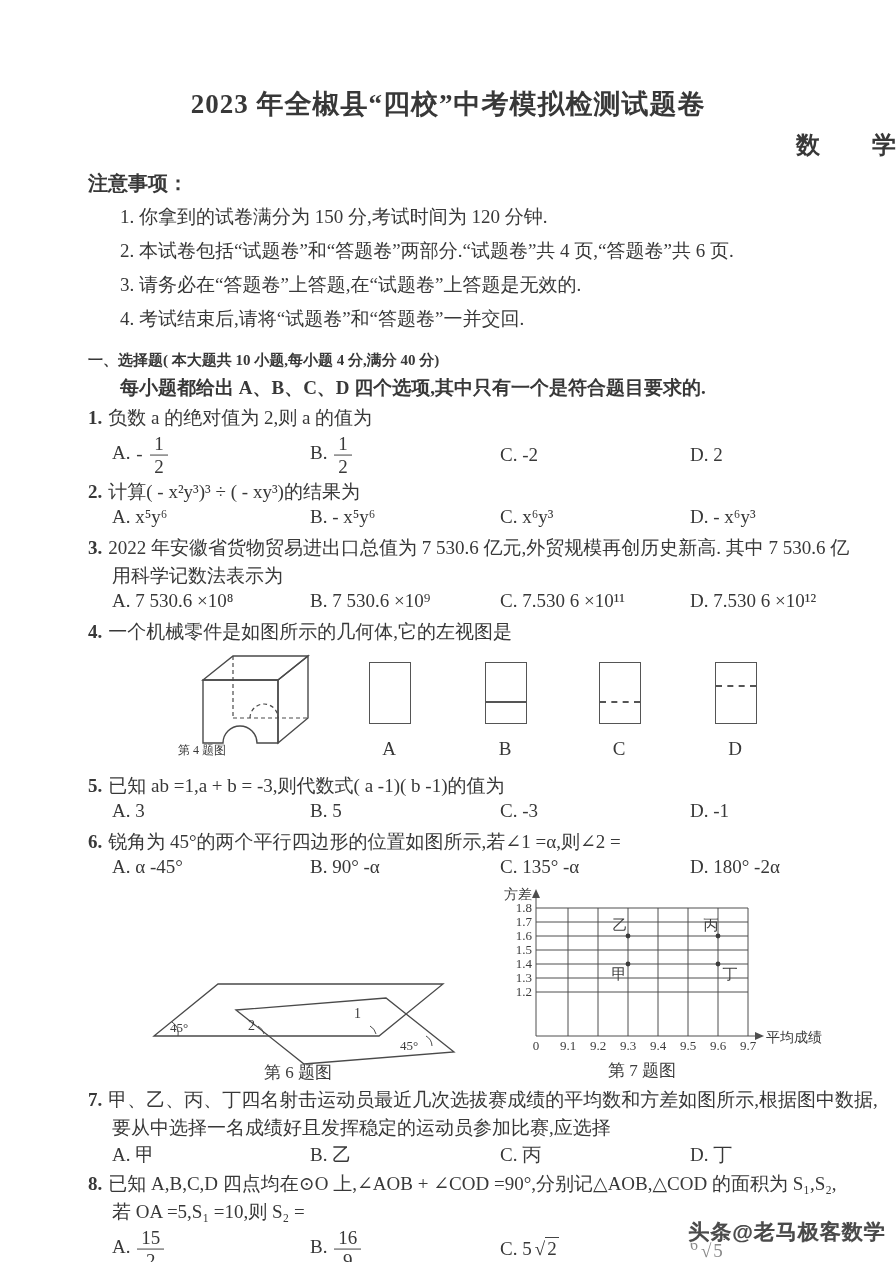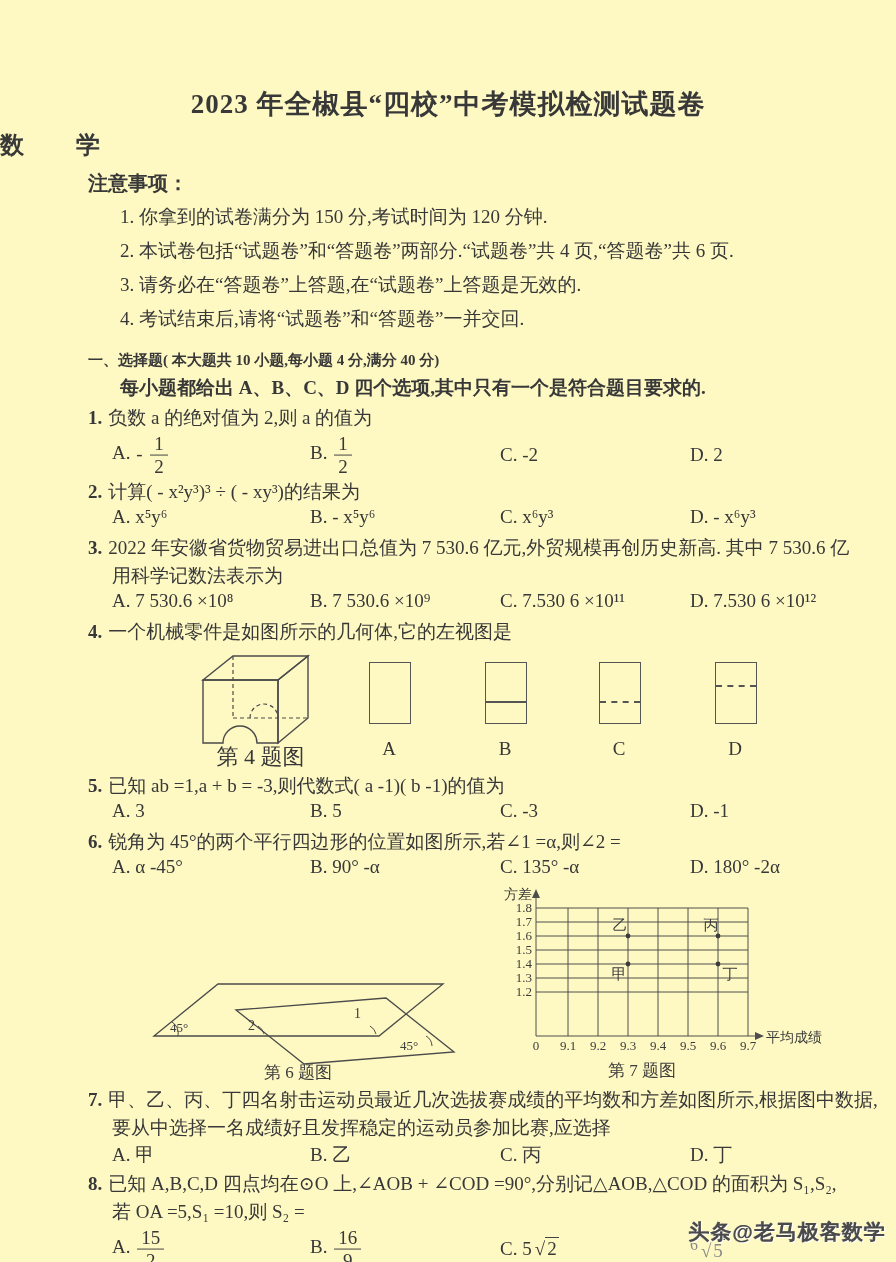--- a/index.html
+++ b/index.html
@@ -1,26 +1,26 @@
 <!DOCTYPE html>
 <html><head>
 <meta charset="utf-8">
 <style>
   html,body{margin:0;padding:0;background:#e8e8e8;}
   .page{
     position:relative;
     width:896px;height:1262px;
     margin:0 auto;
-    background:#fef9c3;
+    background:#ffffff;
     color:#383838;
     font-family:"Liberation Serif","DejaVu Serif","DejaVu Sans",serif;
     overflow:hidden;
   }
   .title{padding-top:86px;text-align:center;font-size:27px;font-weight:bold;line-height:36px;letter-spacing:1px;}
-  .subject{text-align:left;font-size:24px;font-weight:bold;line-height:30px;margin-top:8px;word-spacing:46px;}
+  .subject{text-align:right;font-size:24px;font-weight:bold;line-height:30px;margin-top:8px;word-spacing:46px;}
   .notice-h{margin:10px 0 4px 88px;font-size:20px;font-weight:bold;line-height:26px;}
   .notice-item{margin-left:120px;font-size:19px;line-height:34px;}
   .sec-h{margin:10px 0 0 88px;font-size:15px;font-weight:bold;line-height:28px;}
   .sec-note{margin-left:120px;font-size:19px;line-height:28px;font-weight:bold;}
   .stem{margin-left:88px;font-size:19px;line-height:28px;}
   .stem .qno{font-weight:bold;margin-right:6px;}
   .cont{margin-left:112px;font-size:19px;line-height:28px;}
   .opts{position:relative;margin-left:88px;height:28px;font-size:19px;}
   .opts.tall{height:46px;}
   .opt{position:absolute;top:0;white-space:nowrap;}
@@ -33,21 +33,21 @@
   .sqrt-sym{margin-left:3px;}
   .sqrt-rad{border-top:1.3px solid #444;padding:0 2px;}
   .figblock{position:relative;width:896px;}
   #fig4-block{height:122px;margin-top:2px;}
   #fig67-block{height:202px;}
   .view-rect{position:absolute;width:40px;height:60px;border:1.6px solid #555;}
   .view-line{position:absolute;left:0;right:0;height:0;}
   .vl-solid{border-top:2px solid #555;}
   .vl-dash{border-top:2px dashed #555;}
   .view-label{position:absolute;width:80px;text-align:center;font-size:19px;}
-  .fig-cap{position:absolute;text-align:center;font-size:22px;}
+  .fig-cap{position:absolute;text-align:left;font-size:12px;}
   svg{position:absolute;}
   svg text{fill:#3c3c3c;font-family:"Liberation Serif","DejaVu Serif","DejaVu Sans",serif;}
   .watermark{
     position:absolute;right:10px;bottom:16px;
     font-size:21px;font-weight:bold;color:#4a4a4a;
     font-family:"Liberation Sans","DejaVu Sans",sans-serif;
     text-shadow:1px 1px 0 #ffffff,-0.5px -0.5px 0 #8a8a8a;
     letter-spacing:1px;
   }
   .obscured{color:#8a8a8a;}

